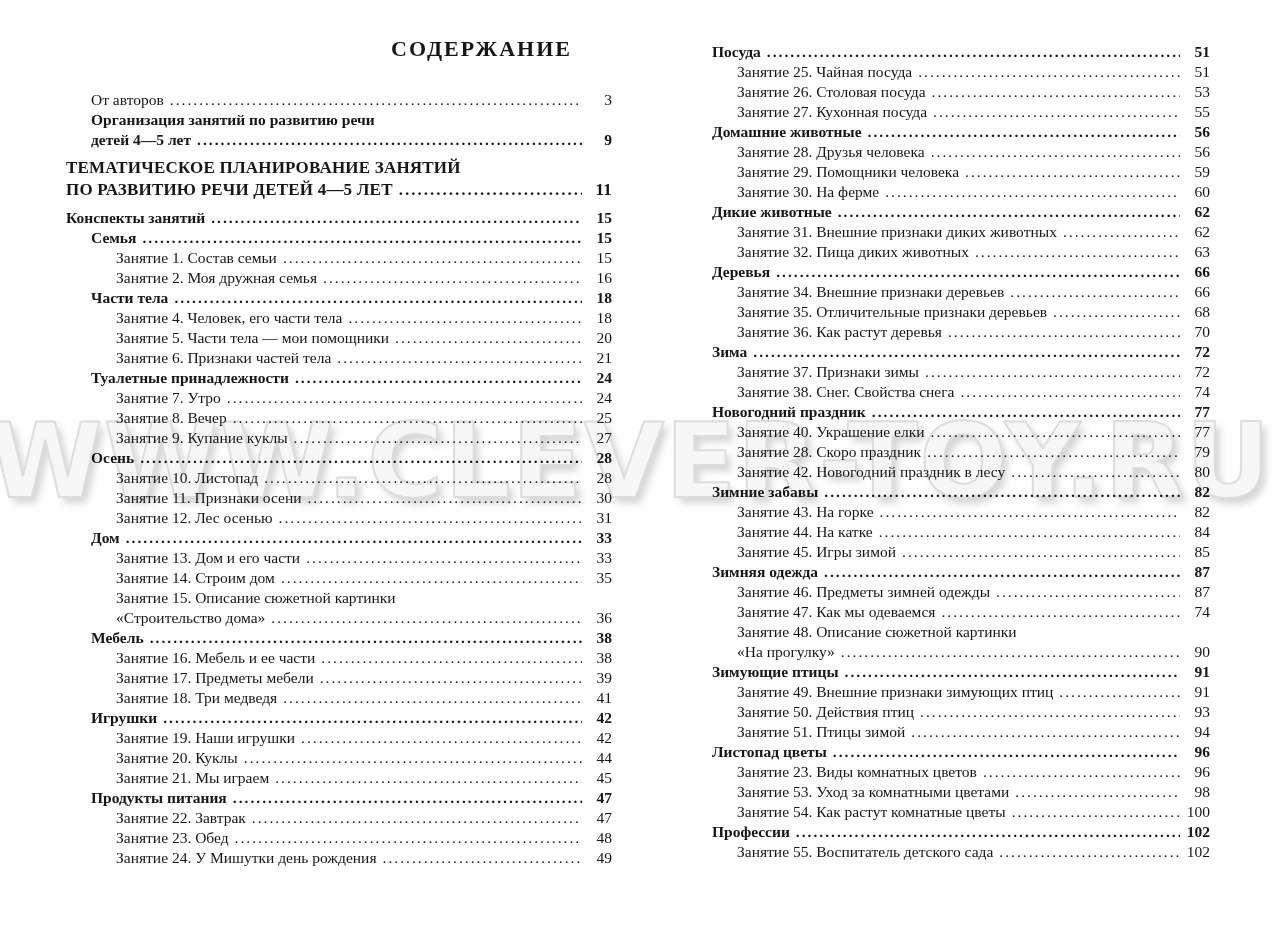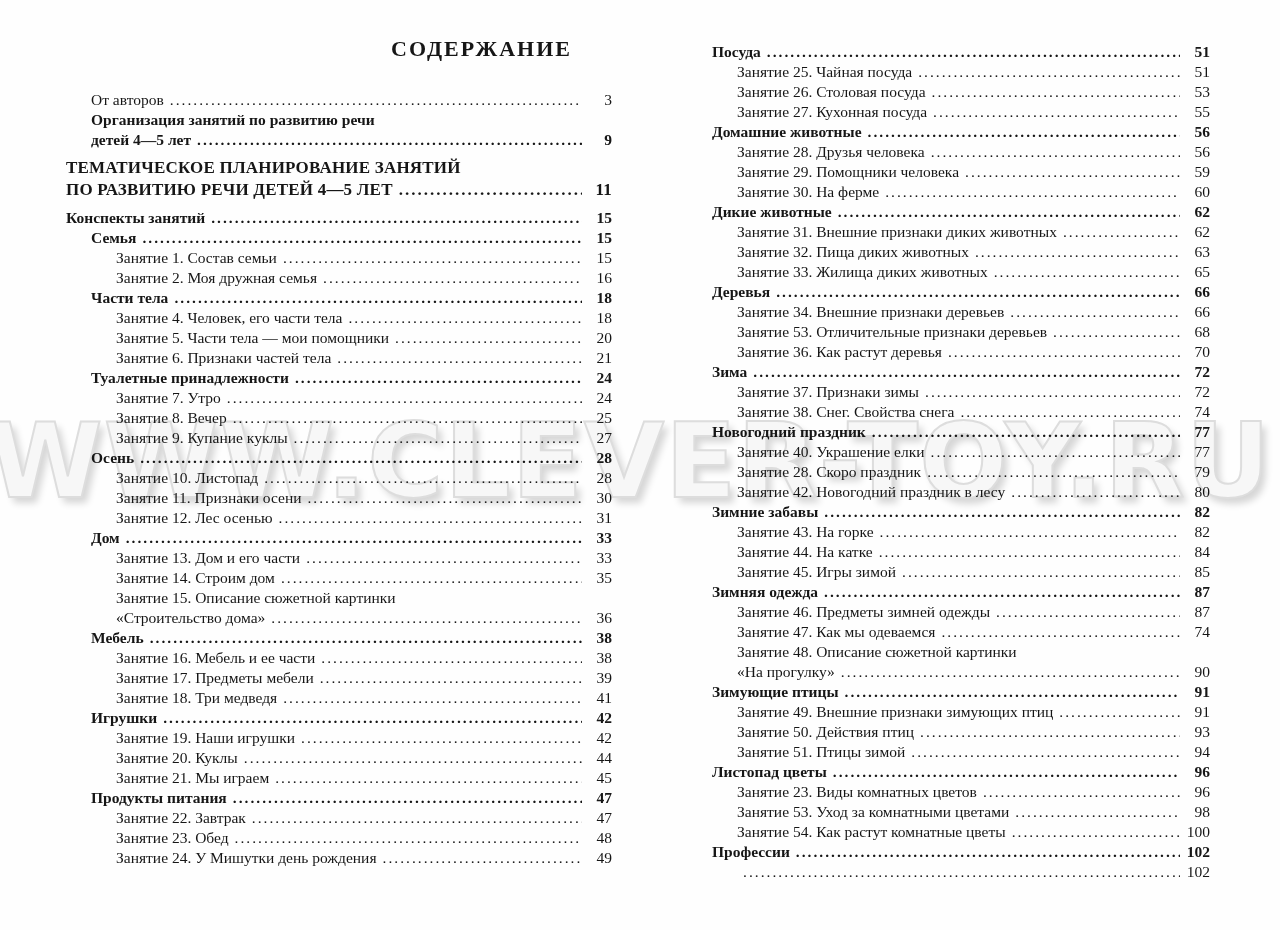--- a/index.html
+++ b/index.html
@@ -335,37 +335,32 @@
         <div class="row i1">
     <span class="label">Занятие 31. Внешние признаки диких животных</span>
     <span class="leader"></span>
     <span class="pagenum">62</span>
   </div>
         <div class="row i1">
     <span class="label">Занятие 32. Пища диких животных</span>
     <span class="leader"></span>
     <span class="pagenum">63</span>
   </div>
-        <div class="row i1">
-    <span class="label">Занятие 33. Жилища диких животных</span>
-    <span class="leader"></span>
-    <span class="pagenum">65</span>
-  </div>
         <div class="row i0 bold">
     <span class="label">Деревья</span>
     <span class="leader"></span>
     <span class="pagenum">66</span>
   </div>
         <div class="row i1">
     <span class="label">Занятие 34. Внешние признаки деревьев</span>
     <span class="leader"></span>
     <span class="pagenum">66</span>
   </div>
         <div class="row i1">
-    <span class="label">Занятие 53. Отличительные признаки деревьев</span>
+    <span class="label">Занятие 35. Отличительные признаки деревьев</span>
     <span class="leader"></span>
     <span class="pagenum">68</span>
   </div>
         <div class="row i1">
     <span class="label">Занятие 36. Как растут деревья</span>
     <span class="leader"></span>
     <span class="pagenum">70</span>
   </div>
         <div class="row i0 bold">
     <span class="label">Зима</span>
@@ -485,19 +480,20 @@
     <span class="label">Занятие 54. Как растут комнатные цветы</span>
     <span class="leader"></span>
     <span class="pagenum">100</span>
   </div>
         <div class="row i0 bold">
     <span class="label">Профессии</span>
     <span class="leader"></span>
     <span class="pagenum">102</span>
   </div>
         <div class="row i1">
+    <span class="label">Занятие 55. Воспитатель детского сада</span>
     <span class="leader"></span>
     <span class="pagenum">102</span>
   </div>
       </div>
   </div>
 
 </div>
 
 </body></html>

